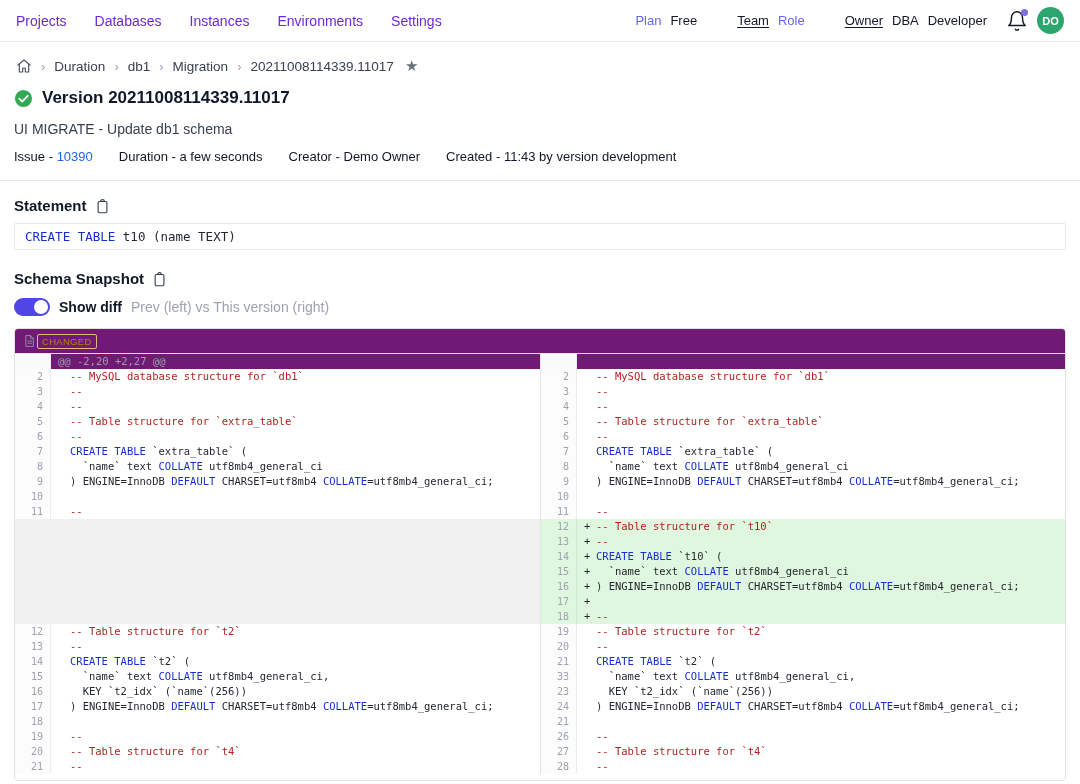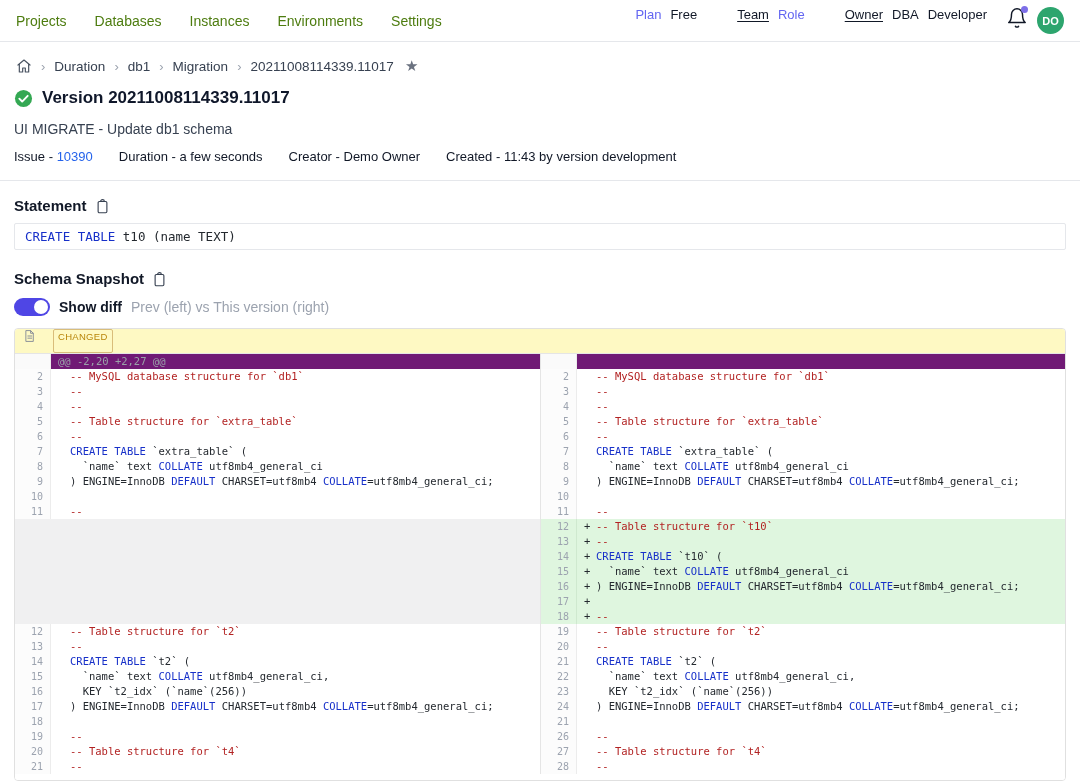--- a/index.html
+++ b/index.html
@@ -1,23 +1,23 @@
 <!DOCTYPE html>
 <html style="--accent-indigo: #6366f1; --toggle-on: #4f46e5; --link-blue: #2563eb; --avatar-bg: #2da56e; --success-green: #34a853; --notify-dot: #7d6fe8; --badge-amber: #b8860b; --badge-border: #d9bd7a; --add-bg: #dff6df; --fill-bg: #f0f0f1; --sql-keyword: #1730c9; --sql-comment: #b22222;"><head>
 <meta charset="utf-8">
 <style>
   * { margin:0; padding:0; box-sizing:border-box; }
   html,body { width:1080px; height:784px; background:#fff; overflow:hidden;
     font-family:"Liberation Sans", sans-serif; color:#1f2937; }
   
   .topbar { display:flex; align-items:center; height:42px; padding:0 16px;
     border-bottom:1px solid #e5e7eb; }
-  .nav { display:flex; gap:28px; font-size:14px; color:#4d7c0f;align-items:center; }
+  .nav { display:flex; gap:28px; font-size:14px; color:#6d28d9;align-items:center; }
   .nav-item { cursor:pointer; }
-  .topbar-right { margin-left:auto; display:flex; align-items:flex-start; gap:9px; font-size:13px; color:#111827; }
+  .topbar-right { margin-left:auto; display:flex; align-items:center; gap:9px; font-size:13px; color:#111827; }
   .lbl-accent { color:var(--accent-indigo); }
   .u { text-decoration:underline; text-underline-offset:2px; cursor:pointer;margin-left:31px; }
   .grp-gap { }
   .bell-wrap { position:relative; width:22px; height:22px; margin-left:10px; cursor:pointer; }
   .bell-dot { position:absolute; top:-1px; right:0; width:7px; height:7px; border-radius:50%;
     background:var(--notify-dot); }
   .avatar { width:27px; height:27px; border-radius:50%; background:var(--avatar-bg); color:#fff;
     font-size:11px; font-weight:700; display:flex; align-items:center; justify-content:center; cursor:pointer; }
   
   .breadcrumb { display:flex; align-items:center; gap:9px; margin:15px 16px 0 16px;
@@ -40,22 +40,22 @@
     padding:5px 10px; font-family:"DejaVu Sans Mono", monospace; font-size:12.5px; color:#24292f;
     background:#fff; white-space:pre; }
   .toggle-row { display:flex; align-items:center; gap:9px; margin:11px 16px 0 14px; font-size:14px; }
   .toggle { width:36px; height:18px; border-radius:9px; background:var(--toggle-on);
     position:relative; cursor:pointer; flex:none; }
   .toggle-knob { position:absolute; top:2px; right:2px; width:14px; height:14px; border-radius:50%; background:#fff; }
   .toggle-label { font-weight:700; color:#111827; }
   .toggle-hint { color:#9ca3af; }
   
   .diff-wrap { margin:12px 14px 0 14px; border:1px solid #e0e0e0; border-radius:4px; overflow:hidden; }
-  .diff-header { display:flex; gap:17px; height:25px; padding:0 8px;
-    background:#fef9c3; border-bottom:1px solid #e5e5e5; }
+  .diff-header { display:flex; align-items:center; gap:1px; height:25px; padding:0 8px;
+    background:#701a75; border-bottom:1px solid #e5e5e5; }
   .badge { font-size:9.5px; letter-spacing:.3px; color:var(--badge-amber);
     border:1px solid var(--badge-border); border-radius:2px; padding:1px 4px; line-height:11px; }
   .diff-body { display:flex; }
   .pane { width:50%; overflow:hidden; }
   .pane.right { border-left:1px solid #e5e5e5; }
   .drow { display:flex; height:15px; line-height:15px;
     font-family:"DejaVu Sans Mono", monospace; font-size:10.5px; color:#24292f; }
   .gut { flex:none; width:36px; text-align:right; padding-right:7px; font-size:10px;
     color:#9ca3af; background:#fcfcfc; border-right:1px solid #ececec; }
   .code { flex:1; white-space:pre; padding-left:7px; overflow:hidden; }
@@ -368,21 +368,21 @@
         </div>
         <div class="drow ctx">
           <span class="gut">20</span>
           <span class="code"><span class="pfx"></span><span class="tok-c">--</span></span>
         </div>
         <div class="drow ctx">
           <span class="gut">21</span>
           <span class="code"><span class="pfx"></span><span class="tok-k">CREATE TABLE</span><span class="tok-t"> `t2` (</span></span>
         </div>
         <div class="drow ctx">
-          <span class="gut">22</span>
+          <span class="gut">33</span>
           <span class="code"><span class="pfx"></span><span class="tok-t">  `name` text </span><span class="tok-k">COLLATE</span><span class="tok-t"> utf8mb4_general_ci,</span></span>
         </div>
         <div class="drow ctx">
           <span class="gut">23</span>
           <span class="code"><span class="pfx"></span><span class="tok-t">  KEY `t2_idx` (`name`(256))</span></span>
         </div>
         <div class="drow ctx">
           <span class="gut">24</span>
           <span class="code"><span class="pfx"></span><span class="tok-t">) ENGINE=InnoDB </span><span class="tok-k">DEFAULT</span><span class="tok-t"> CHARSET=utf8mb4 </span><span class="tok-k">COLLATE</span><span class="tok-t">=utf8mb4_general_ci;</span></span>
         </div>

